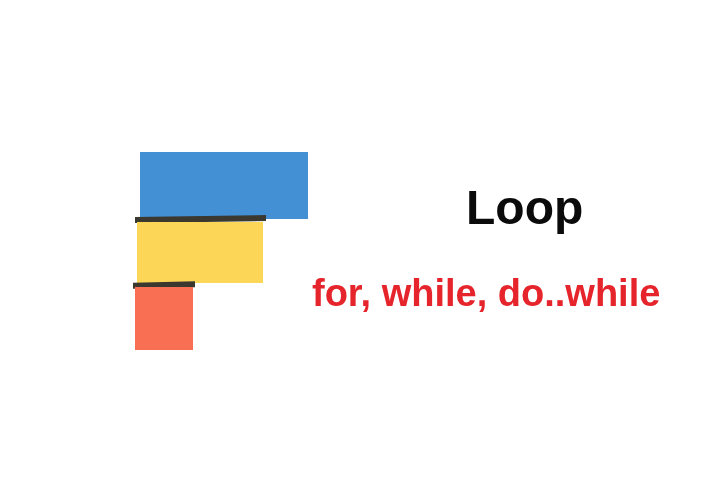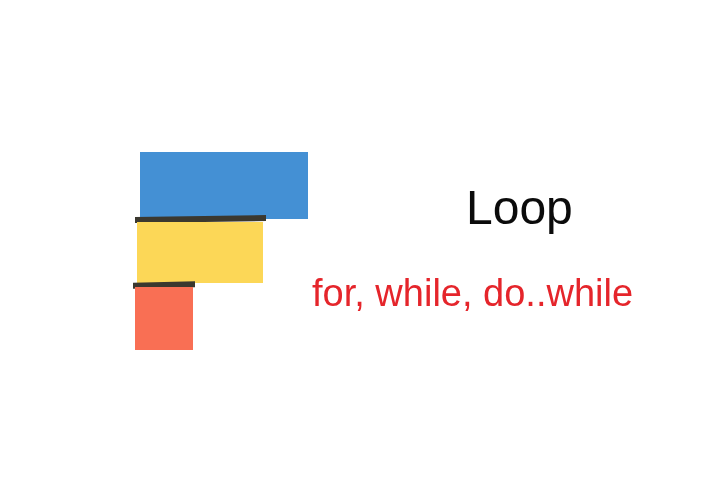--- a/index.html
+++ b/index.html
@@ -95,31 +95,31 @@
   }
 
   
   .title {
     position: absolute;
     left: 466px;
     top: 184px;
     font-size: 48px;
     line-height: 1;
     color: #0b0b0b;
-    font-weight: 400;
+    font-weight: 700;
     white-space: nowrap;
   }
   .subtitle {
     position: absolute;
     left: 312px;
     top: 274px;
     font-size: 38px;
     line-height: 1;
     color: #e5252b;
-    font-weight: 400;
+    font-weight: 700;
     white-space: nowrap;
   }
 </style>
 </head>
 <body>
 
 <div class="slide">
 
   <div class="blocks">
 

